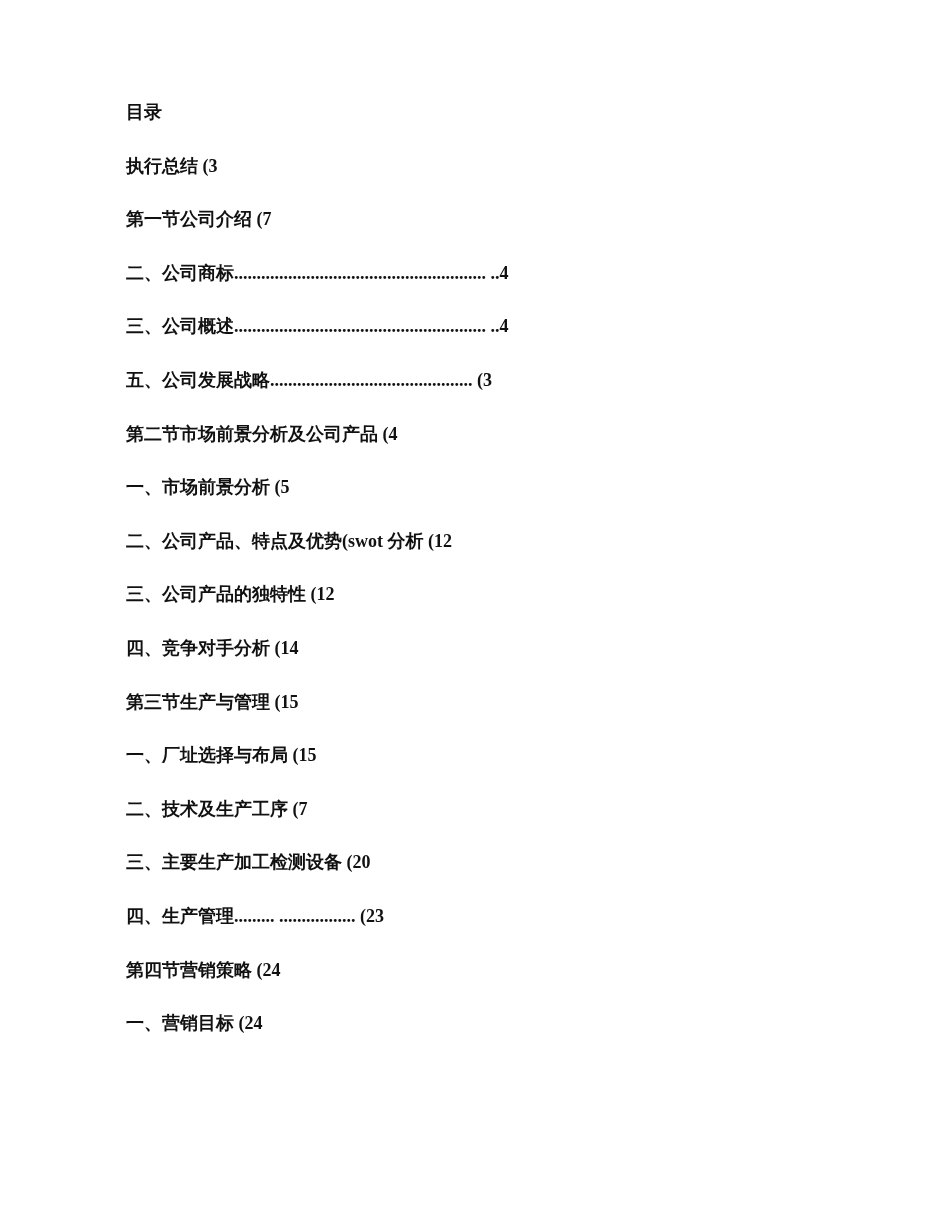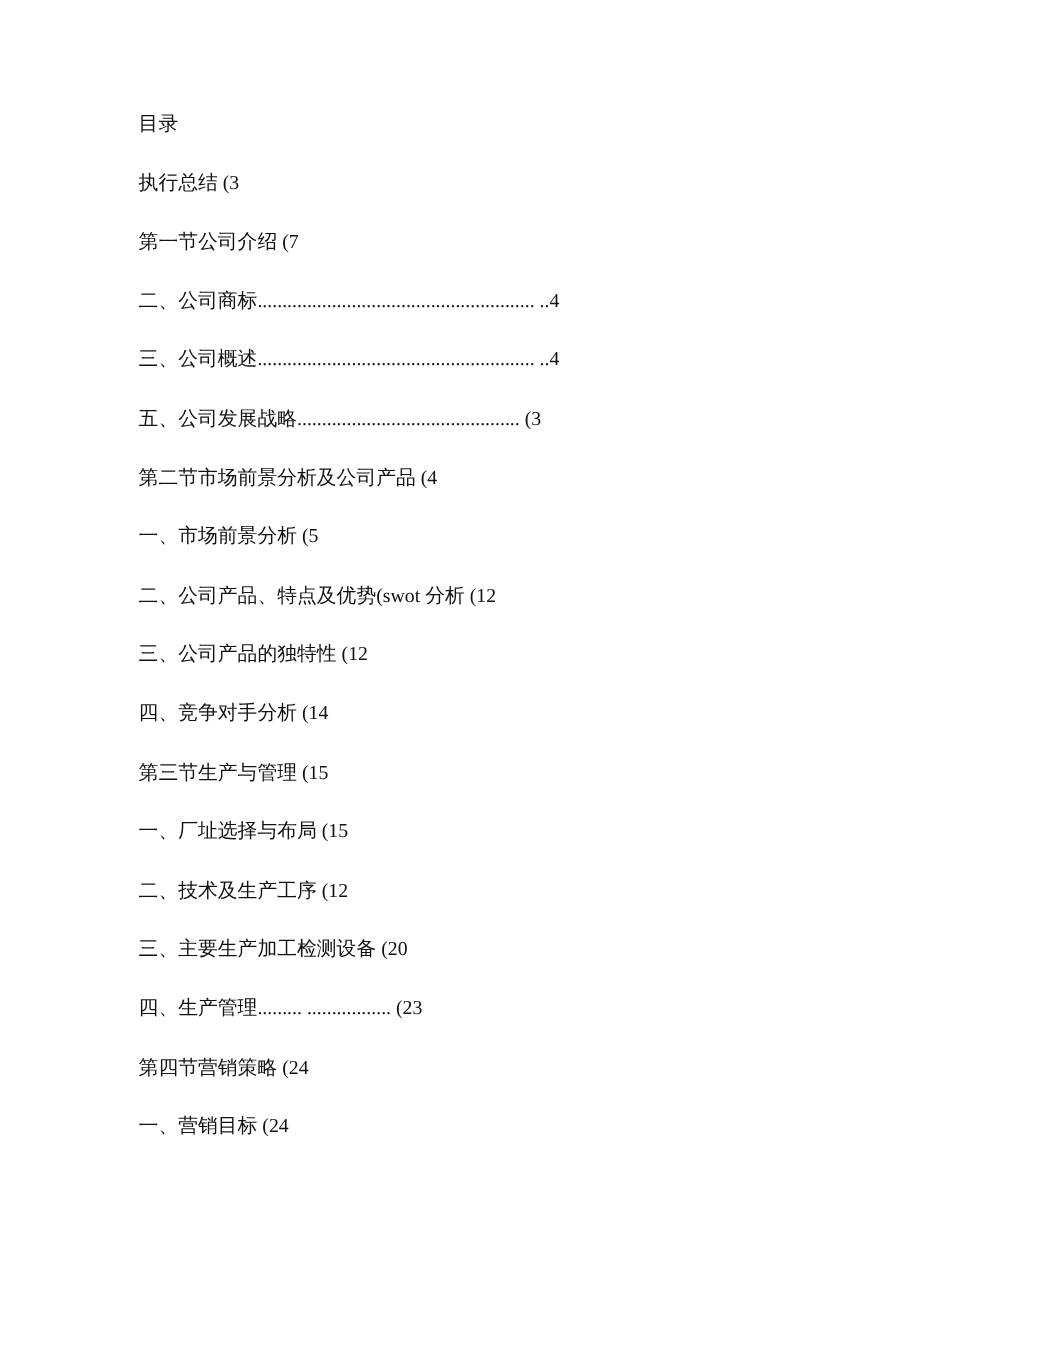--- a/index.html
+++ b/index.html
@@ -15,20 +15,21 @@
       font-family: "Liberation Serif", "DejaVu Serif", serif;
       color: #111111;
     }
     .page {
       position: absolute;
       left: 0;
       top: 0;
       width: 950px;
       height: 1230px;
       background: #ffffff;
+      font-weight: bold;
     }
     .toc {
       position: absolute;
       left: 126px;
       top: 99px;
       margin: 0;
       padding: 0;
       list-style: none;
     }
     .toc-line {
@@ -50,19 +51,19 @@
     <div class="toc-line">二、公司商标........................................................ ..4</div>
     <div class="toc-line">三、公司概述........................................................ ..4</div>
     <div class="toc-line">五、公司发展战略............................................. (3</div>
     <div class="toc-line">第二节市场前景分析及公司产品 (4</div>
     <div class="toc-line">一、市场前景分析 (5</div>
     <div class="toc-line">二、公司产品、特点及优势(swot 分析 (12</div>
     <div class="toc-line">三、公司产品的独特性 (12</div>
     <div class="toc-line">四、竞争对手分析 (14</div>
     <div class="toc-line">第三节生产与管理 (15</div>
     <div class="toc-line">一、厂址选择与布局 (15</div>
-    <div class="toc-line">二、技术及生产工序 (12</div>
+    <div class="toc-line">二、技术及生产工序 (7</div>
     <div class="toc-line">三、主要生产加工检测设备 (20</div>
     <div class="toc-line">四、生产管理......... ................. (23</div>
     <div class="toc-line">第四节营销策略 (24</div>
     <div class="toc-line">一、营销目标 (24</div>
   </div>
 </div>
 
 </body></html>

